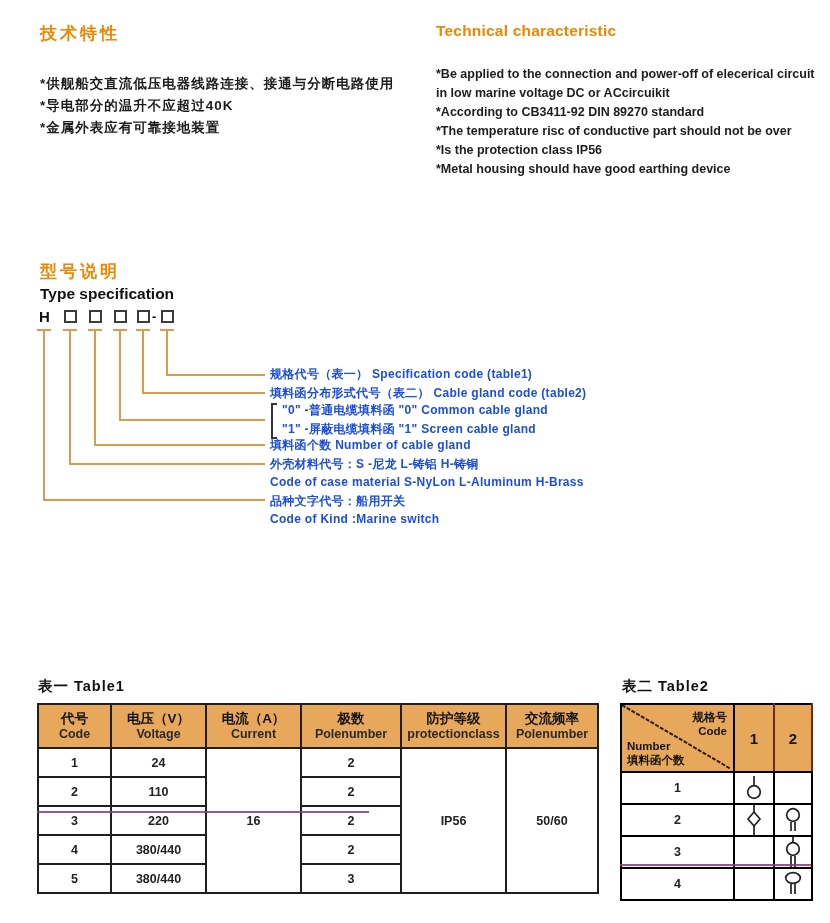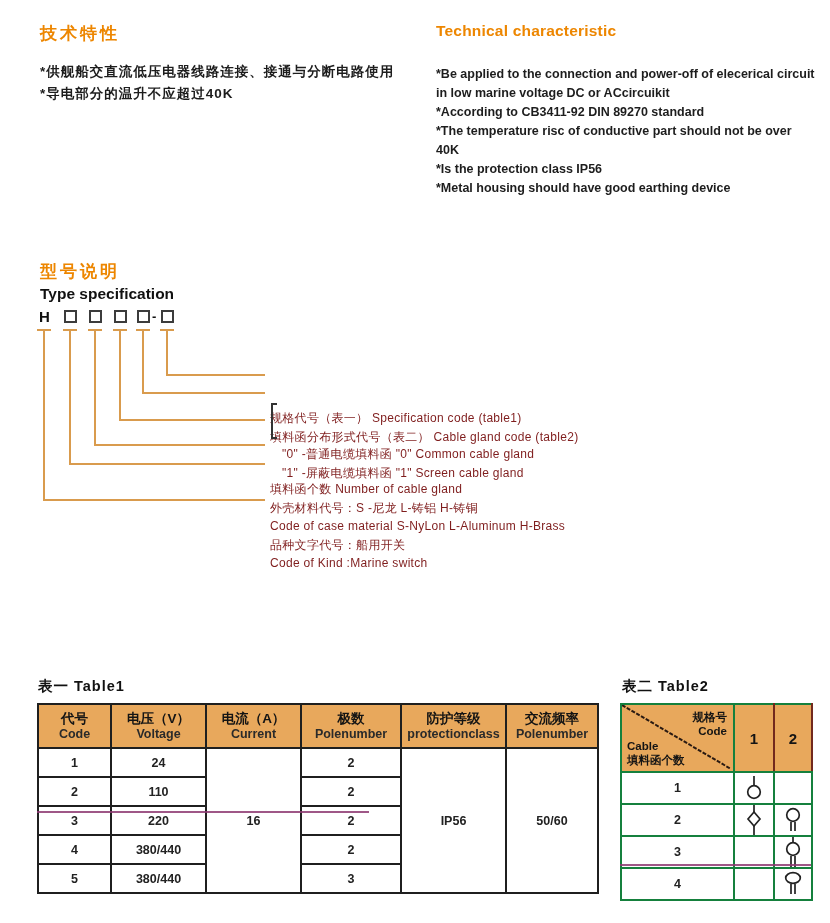--- a/index.html
+++ b/index.html
@@ -15,67 +15,67 @@
   .sec-title-en { font-size:15.5px; letter-spacing:0.2px; }
   .cn-line { font-size:13.5px; font-weight:600; letter-spacing:1px; line-height:22px; white-space:nowrap; color:#1d1d1d; }
   .en-line { font-size:12.5px; font-weight:600; line-height:19px; white-space:nowrap; color:#1d1d1d; }
 
   
   .code-letter { font-size:15px; font-weight:bold; color:#111; }
   .code-box { width:13px; height:13px; border:2px solid #3c3c3c; background:#fff; }
   .code-hyphen { font-size:13px; font-weight:bold; color:#111; }
 
   
-  .dlabel { font-size:12px; font-weight:400; white-space:nowrap; color:#7f1d1d; letter-spacing:0.3px;margin-top:44px; }
+  .dlabel { font-size:12px; font-weight:700; white-space:nowrap; color:#1d4ed8; letter-spacing:0.3px; }
   .bracket { border-left:2px solid #333; border-top:2px solid #333; border-bottom:2px solid #333; width:6px; height:36px; }
 
   
   .tbl-title { font-size:14.5px; font-weight:bold; color:#111; letter-spacing:1px; }
   table { border-collapse:collapse; table-layout:fixed; }
   .t1 { width:560px; }
   .t1 th, .t1 td { border:2px solid #1f1f1f; text-align:center; vertical-align:middle; }
   .t1 th { background:#E8A85C; height:44px; padding:2px 0; }
   .t1 td { height:29px; font-size:12.5px; font-weight:600; background:#fff; }
   .th-cn { display:block; font-size:13.5px; font-weight:bold; color:#141414; line-height:17px; }
   .th-en { display:block; font-size:12.5px; font-weight:600; color:#2a2a2a; line-height:15px; }
 
   .t2 { width:191px; }
-  .t2 th, .t2 td { border:2px solid #15803d; text-align:center; vertical-align:middle; }
+  .t2 th, .t2 td { border:2px solid #000000; text-align:center; vertical-align:middle; }
   .t2 th { background:#E8A85C; height:68px; padding:0; }
   .t2 td { height:32px; font-size:12.5px; font-weight:600; background:#fff; }
   .t2 th.colnum { font-size:15px; font-weight:bold; color:#141414;
                   border-left:2px solid #72291d; border-right:2px solid #72291d; }
   .diag-cell { position:relative; }
   .diag-topright { position:absolute; top:5px; right:6px; text-align:right; font-size:11.5px; font-weight:bold; line-height:14px; color:#141414; }
   .diag-botleft { position:absolute; bottom:4px; left:5px; text-align:left; font-size:11.5px; font-weight:bold; line-height:14px; color:#141414; }
   .sym { display:block; margin:0 auto; }
 
   .artifact { position:absolute; height:2px; background:#8E3A72; opacity:0.85; }
 </style>
 </head>
 <body>
 
 <div class="page">
 
   <div class="abs" style="left:40px; top:22px;">
     <div class="sec-title-cn hd-orange">技术特性</div>
-    <div style="margin-top:16px;">
+    <div style="margin-top:28px;">
       <div class="cn-line">*供舰船交直流低压电器线路连接、接通与分断电路使用</div>
       <div class="cn-line">*导电部分的温升不应超过40K</div>
+      <div class="cn-line">*金属外表应有可靠接地装置</div>
     </div>
   </div>
 
   <div class="abs" style="left:436px; top:22px;">
     <div class="sec-title-en hd-orange">Technical characteristic</div>
     <div style="margin-top:25px;">
       <div class="en-line">*Be applied to the connection and power-off of elecerical circuit</div>
       <div class="en-line">in low marine voltage DC or ACcircuikit</div>
       <div class="en-line">*According to CB3411-92   DIN 89270 standard</div>
       <div class="en-line">*The temperature risc of conductive part should not be over</div>
-      <div class="en-line">40K</div>
       <div class="en-line">*Is the protection class IP56</div>
       <div class="en-line">*Metal housing should have good earthing device</div>
     </div>
   </div>
 
   <div class="abs sec-title-cn hd-orange" style="left:40px; top:260px;">型号说明</div>
   <div class="abs" style="left:40px; top:285px; font-size:15.5px; font-weight:600; color:#111;">Type specification</div>
 
   <div class="abs code-letter" style="left:39px; top:308px;">H</div>
   <div class="abs code-box" style="left:64px; top:310px;"></div>
@@ -192,21 +192,21 @@
         <tr>
       <th class="diag-cell">
         <svg width="109" height="64" viewBox="0 0 109 64" style="position:absolute; left:0; top:0;">
           <line x1="0" y1="0" x2="109" y2="64" stroke="#2a1a12" stroke-width="2" stroke-dasharray="4 1.5"></line>
         </svg>
         <div class="diag-topright">
           <span>规格号</span><br>
           <span>Code</span>
         </div>
         <div class="diag-botleft">
-          <span>Cable</span><br>
+          <span>Number</span><br>
           <span>填料函个数</span>
         </div>
       </th>
       <th class="colnum">1</th>
       <th class="colnum">2</th>
     </tr>
     <tr>
       <td>1</td>
       <td>
         <svg class="sym" width="22" height="26" viewBox="0 0 22 26">

